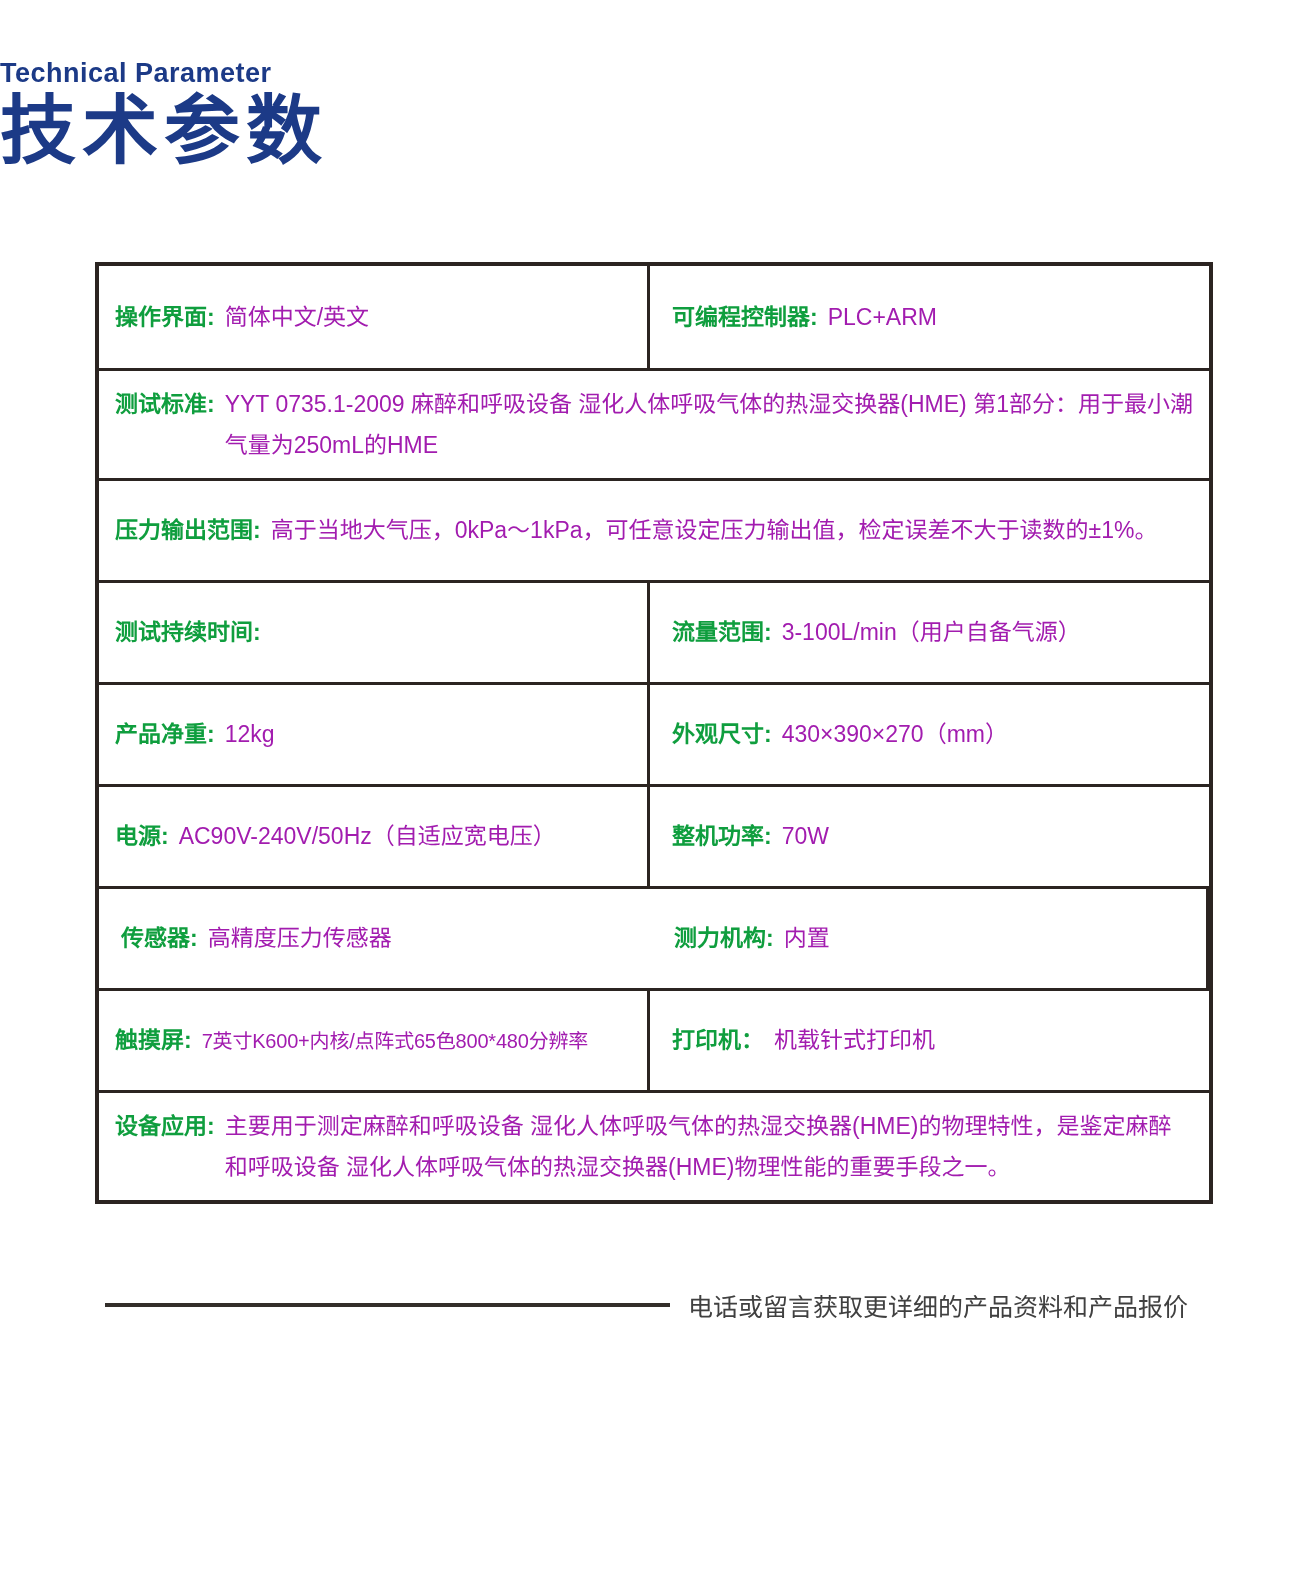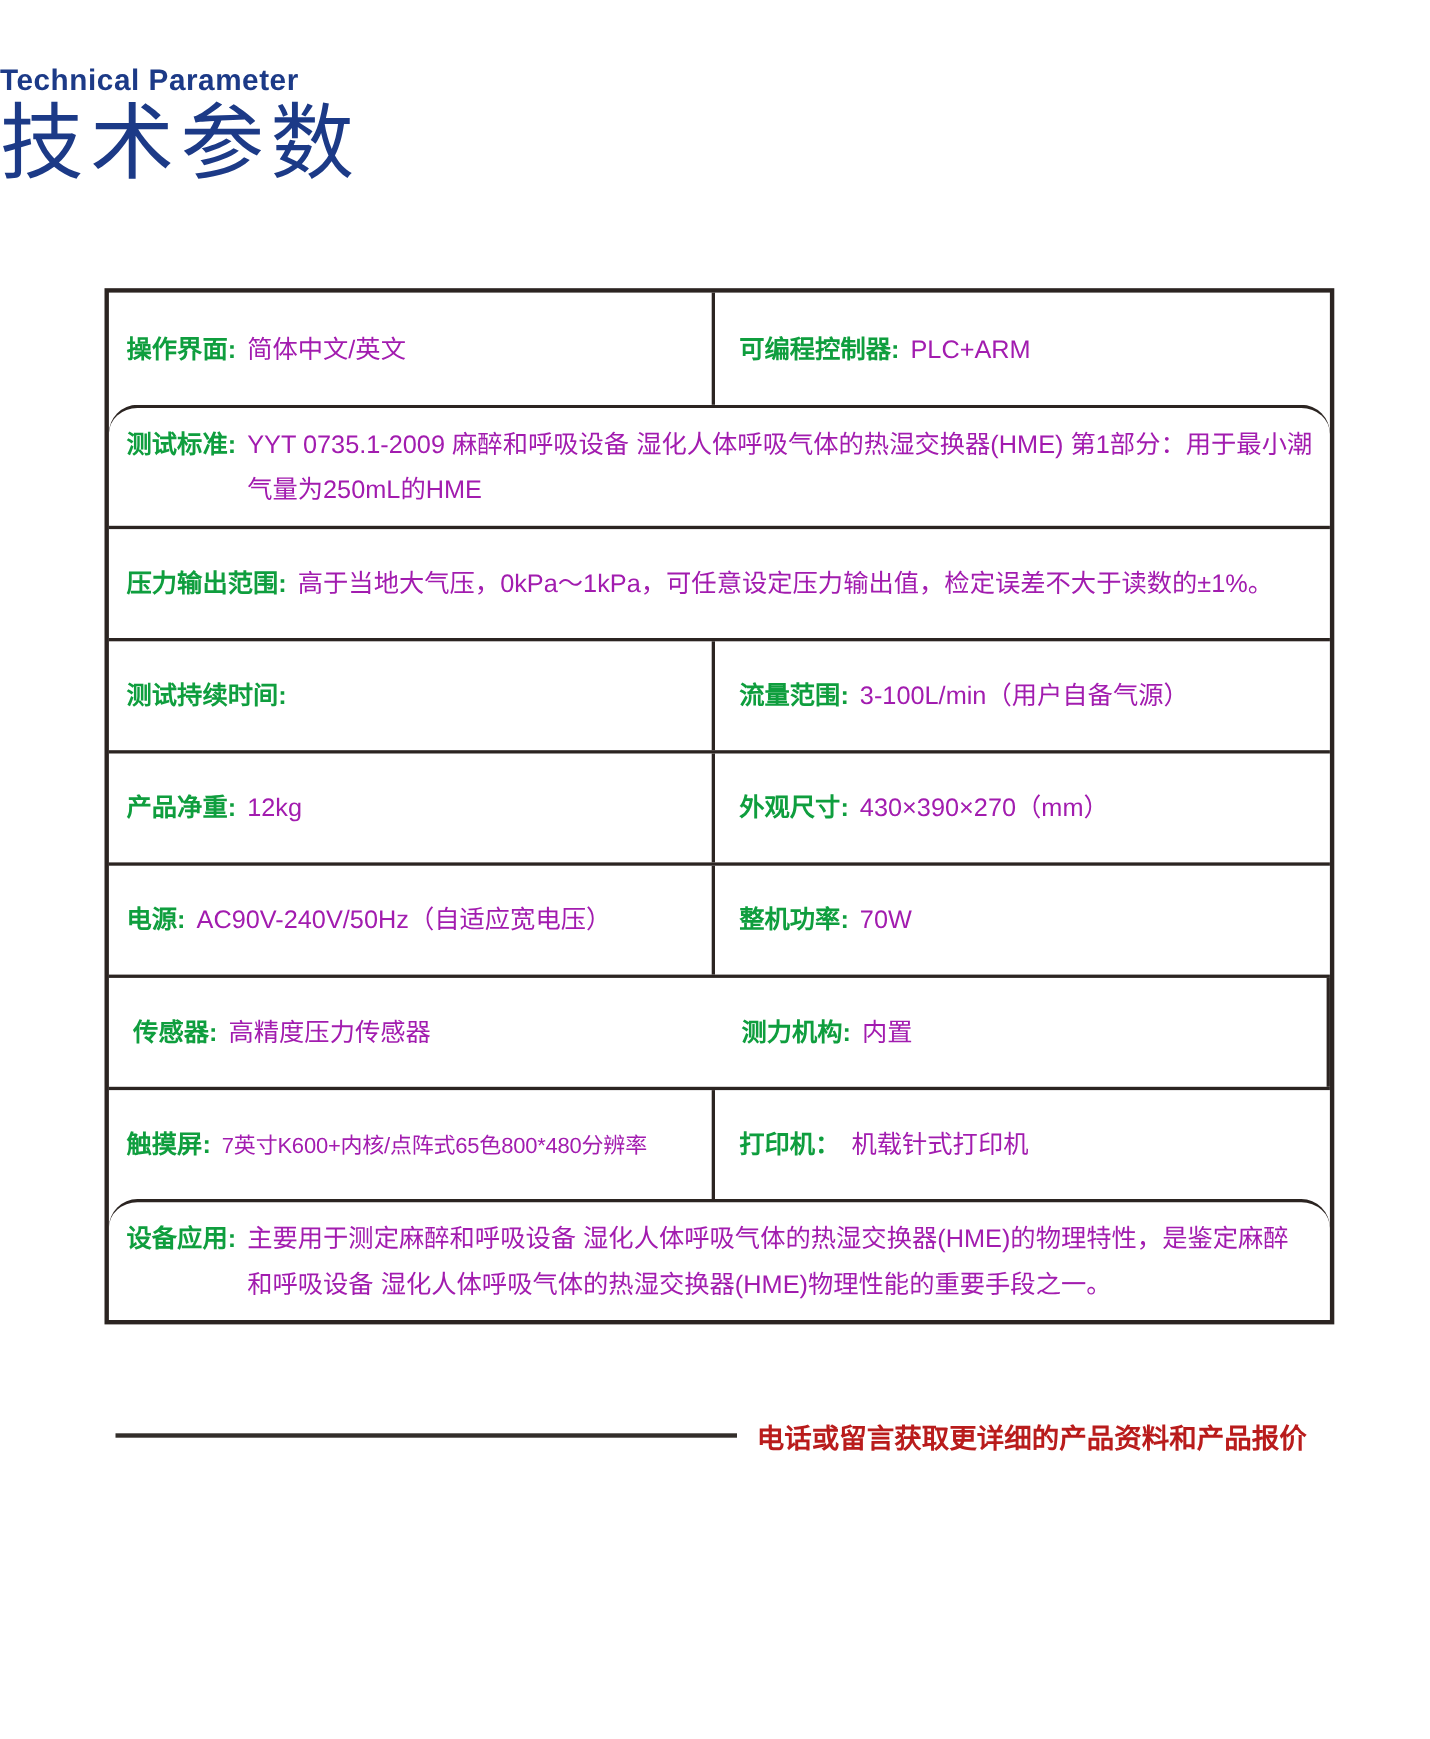--- a/index.html
+++ b/index.html
@@ -11,32 +11,32 @@
     color:#272220;
     overflow:hidden;
   }
 
   
   .header { position:absolute; top:58px; left:0; width:100%; text-align:left; }
   .subtitle-en {
     font-size:27px; font-weight:bold; color:#1c3a87; letter-spacing:0.5px;
   }
   .title-zh {
-    font-size:76px; font-weight:normal; color:#1c3a87;
+    font-size:76px; font-weight:bold; color:#1c3a87;
     margin-top:4px; letter-spacing:6px; line-height:1.0;
   }
 
   
   .spec-table {
     position:absolute; top:262px; left:95px; width:1118px;
     border:4px solid #2b2421; background:#ffffff;
   }
   .row { display:flex; min-height:102px; border-top:3px solid #2b2421; }
   .row:first-child { border-top:none; }
-  .row.tall { min-height:110px;border-radius:26px; }
+  .row.tall { min-height:110px; }
   .cell { display:flex; align-items:center; padding:6px 16px 6px 16px; }
   .cell.left  { flex:0 0 551px; width:551px; border-right:3px solid #2b2421; }
   .cell.right { flex:1; padding-left:22px; }
   .cell.full  { width:100%; flex:1; }
   .pair { display:flex; align-items:baseline; width:100%; }
   .label {
     color:#0f9e3e; font-weight:bold; font-size:23px;
     white-space:nowrap; margin-right:10px; line-height:1.75;
   }
   .value {
@@ -46,21 +46,21 @@
 
   
   .footer {
     position:absolute; top:1288px; left:105px; width:1110px; height:34px;
     display:flex; align-items:center;
   }
   .footer-line {
     width:565px; height:4px; background:#332e2a; margin-right:18px; flex:0 0 auto;
   }
   .footer-text {
-    font-size:25px; color:#b91c1c; font-weight:700; white-space:nowrap;
+    font-size:25px; color:#404040; font-weight:400; white-space:nowrap;
   }
 </style>
 </head>
 <body>
 
 <div class="header">
   <div class="subtitle-en">Technical Parameter</div>
   <div class="title-zh">技术参数</div>
 </div>
 

